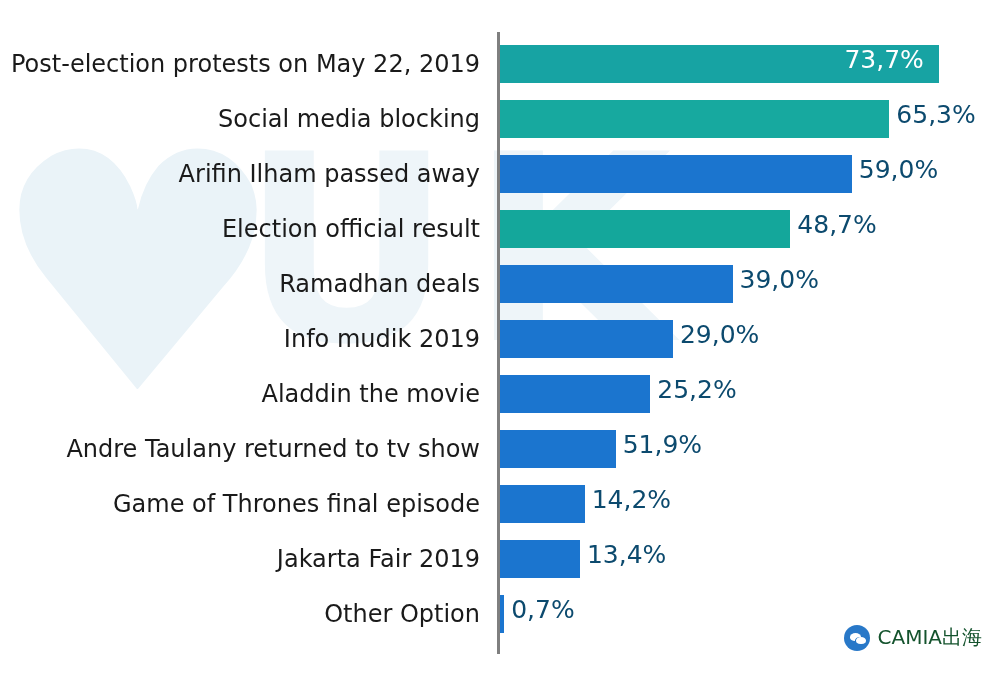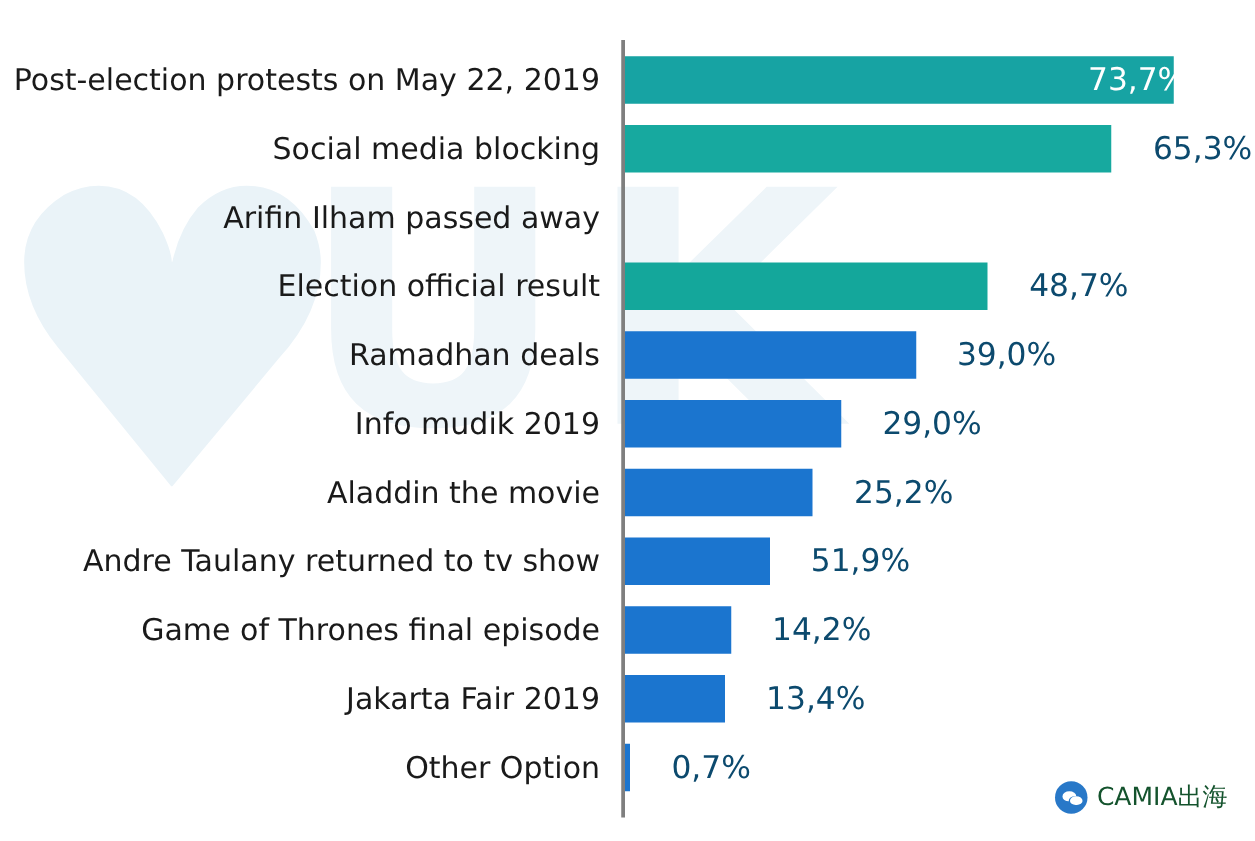--- a/index.html
+++ b/index.html
@@ -83,22 +83,20 @@
     white-space: nowrap;
     font-family: "DejaVu Sans", sans-serif;
   }
   .bar-wrap {
     position: absolute;
     left: 500px;
     top: 50%;
     transform: translateY(-50%);
     height: 38px;
     display: flex;
-    align-items: center;
-    gap: 26px;
   }
   .bar {
     height: 38px;
     border-radius: 0;
   }
   .val-label {
     font-size: 25px;
     color: #0c4a6e;
     margin-left: 7px;
     white-space: nowrap;
@@ -170,20 +168,24 @@
         </div>
         <div class="row">
           <div class="cat-label">Social media blocking</div>
           <div class="bar-wrap">
             <div class="bar" style="width: 389.351px; background: rgb(23, 169, 159);"></div>
             <div class="val-label">65,3%</div>
           </div>
         </div>
         <div class="row">
           <div class="cat-label">Arifin Ilham passed away</div>
+          <div class="bar-wrap">
+            <div class="bar" style="width: 351.788px; background: rgb(27, 117, 207);"></div>
+            <div class="val-label">59,0%</div>
+          </div>
         </div>
         <div class="row">
           <div class="cat-label">Election official result</div>
           <div class="bar-wrap">
             <div class="bar" style="width: 290.374px; background: rgb(20, 167, 155);"></div>
             <div class="val-label">48,7%</div>
           </div>
         </div>
         <div class="row">
           <div class="cat-label">Ramadhan deals</div>

